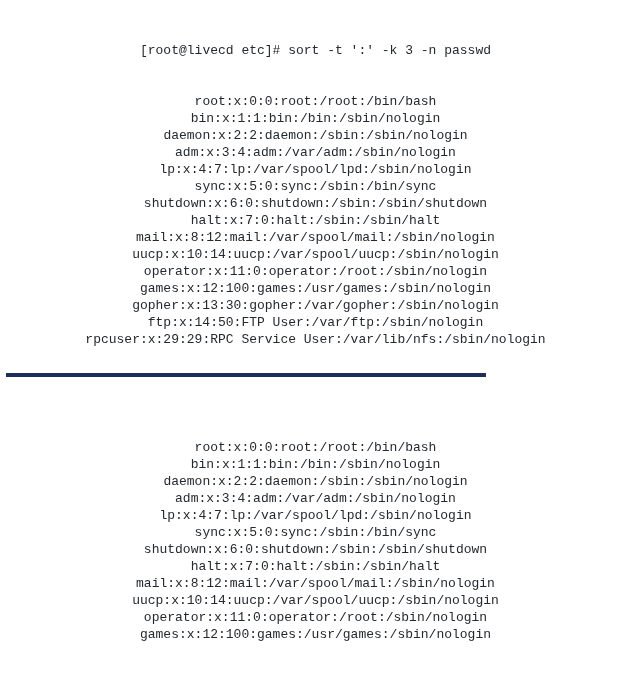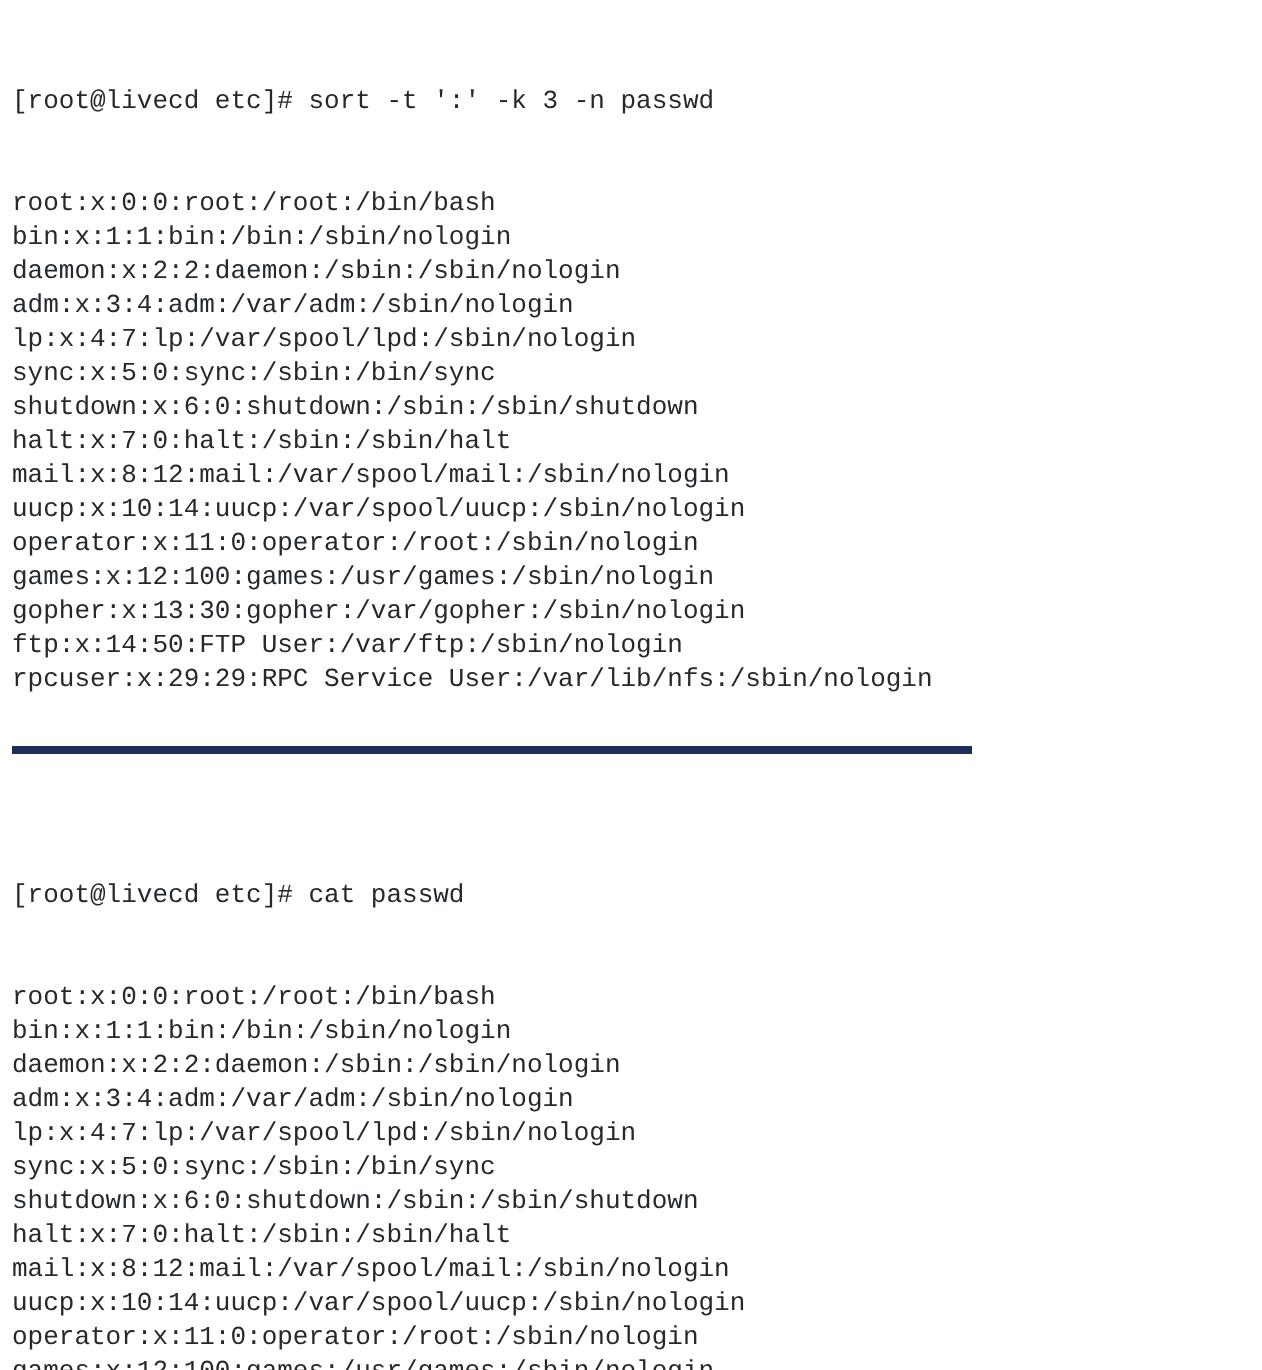--- a/index.html
+++ b/index.html
@@ -9,34 +9,34 @@
       font-family: "Courier New", Courier, monospace;
       font-size: 13px;
       line-height: 17px;
       color: #24292e;
       width: 631px;
       box-sizing: border-box;
     }
     .block {
       white-space: pre;
       overflow: hidden;
+      text-align: center;
     }
     .divider {
       height: 4px;
       background: #1f2d5a;
       margin: 8px 0 28px 0;
       width: 480px;
     }
   </style>
 </head>
 <body>
 
 <div class="block">
   <div>[root@livecd etc]# sort -t ':' -k 3 -n passwd</div>
   <div id="top-lines"><div>root:x:0:0:root:/root:/bin/bash</div><div>bin:x:1:1:bin:/bin:/sbin/nologin</div><div>daemon:x:2:2:daemon:/sbin:/sbin/nologin</div><div>adm:x:3:4:adm:/var/adm:/sbin/nologin</div><div>lp:x:4:7:lp:/var/spool/lpd:/sbin/nologin</div><div>sync:x:5:0:sync:/sbin:/bin/sync</div><div>shutdown:x:6:0:shutdown:/sbin:/sbin/shutdown</div><div>halt:x:7:0:halt:/sbin:/sbin/halt</div><div>mail:x:8:12:mail:/var/spool/mail:/sbin/nologin</div><div>uucp:x:10:14:uucp:/var/spool/uucp:/sbin/nologin</div><div>operator:x:11:0:operator:/root:/sbin/nologin</div><div>games:x:12:100:games:/usr/games:/sbin/nologin</div><div>gopher:x:13:30:gopher:/var/gopher:/sbin/nologin</div><div>ftp:x:14:50:FTP User:/var/ftp:/sbin/nologin</div><div>rpcuser:x:29:29:RPC Service User:/var/lib/nfs:/sbin/nologin</div></div>
 </div>
 
 <div class="divider"></div>
 
 <div class="block">
-  <div>[root@livecd etc]# cat passwd</div>
   <div id="bottom-lines"><div>root:x:0:0:root:/root:/bin/bash</div><div>bin:x:1:1:bin:/bin:/sbin/nologin</div><div>daemon:x:2:2:daemon:/sbin:/sbin/nologin</div><div>adm:x:3:4:adm:/var/adm:/sbin/nologin</div><div>lp:x:4:7:lp:/var/spool/lpd:/sbin/nologin</div><div>sync:x:5:0:sync:/sbin:/bin/sync</div><div>shutdown:x:6:0:shutdown:/sbin:/sbin/shutdown</div><div>halt:x:7:0:halt:/sbin:/sbin/halt</div><div>mail:x:8:12:mail:/var/spool/mail:/sbin/nologin</div><div>uucp:x:10:14:uucp:/var/spool/uucp:/sbin/nologin</div><div>operator:x:11:0:operator:/root:/sbin/nologin</div><div>games:x:12:100:games:/usr/games:/sbin/nologin</div></div>
 </div>
 
 </body></html>

